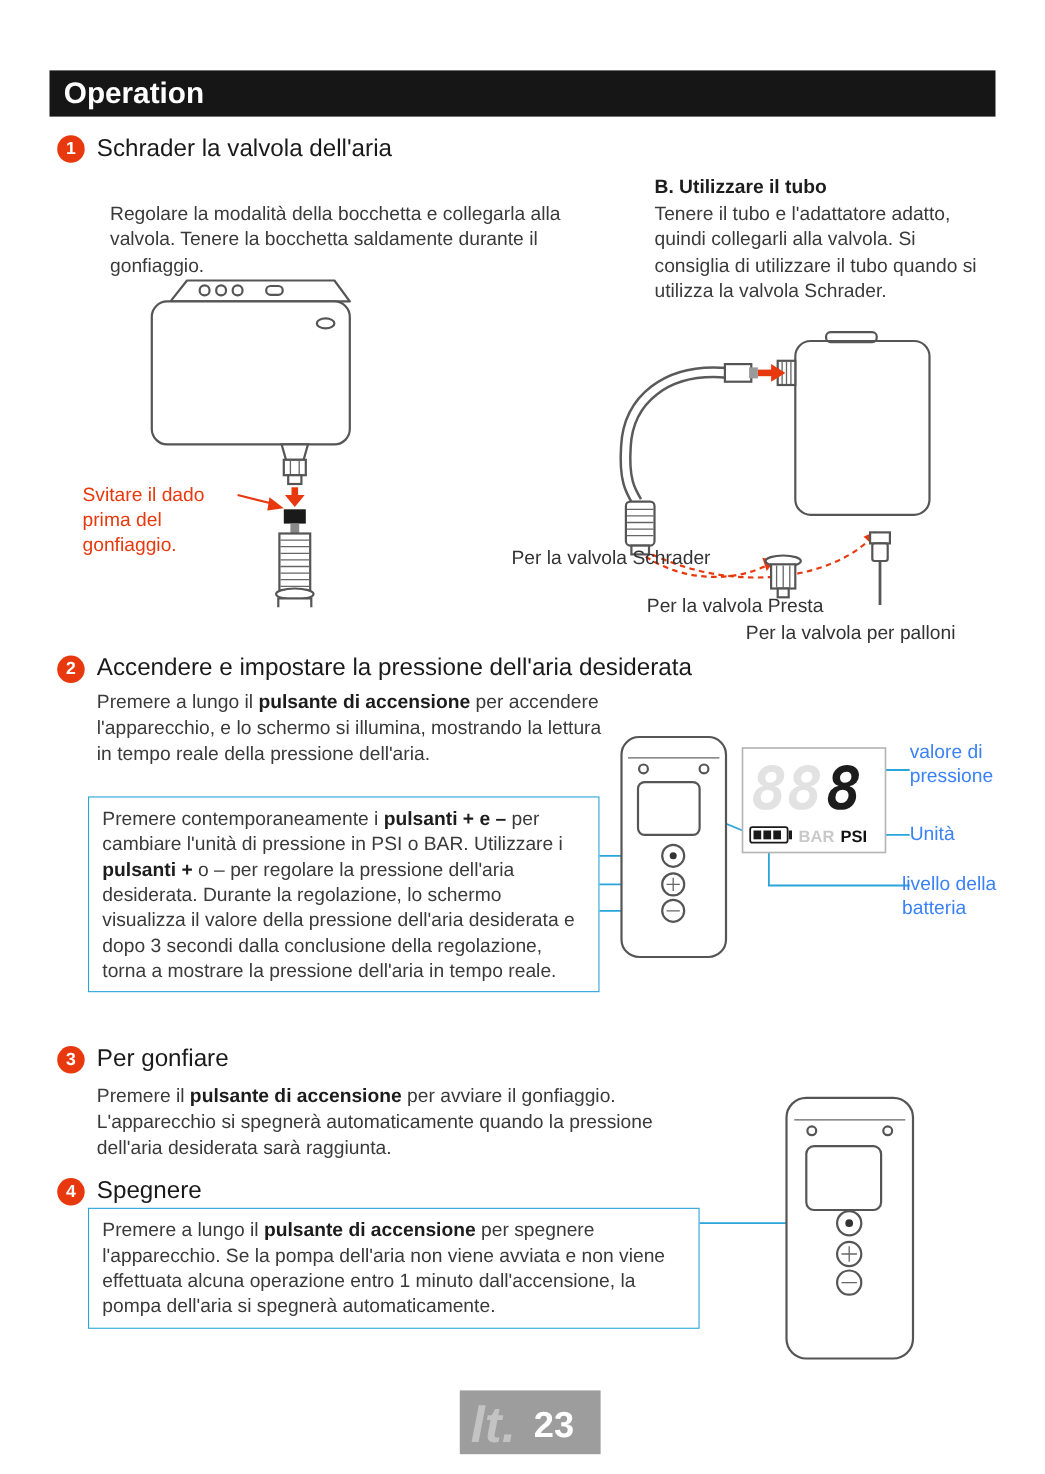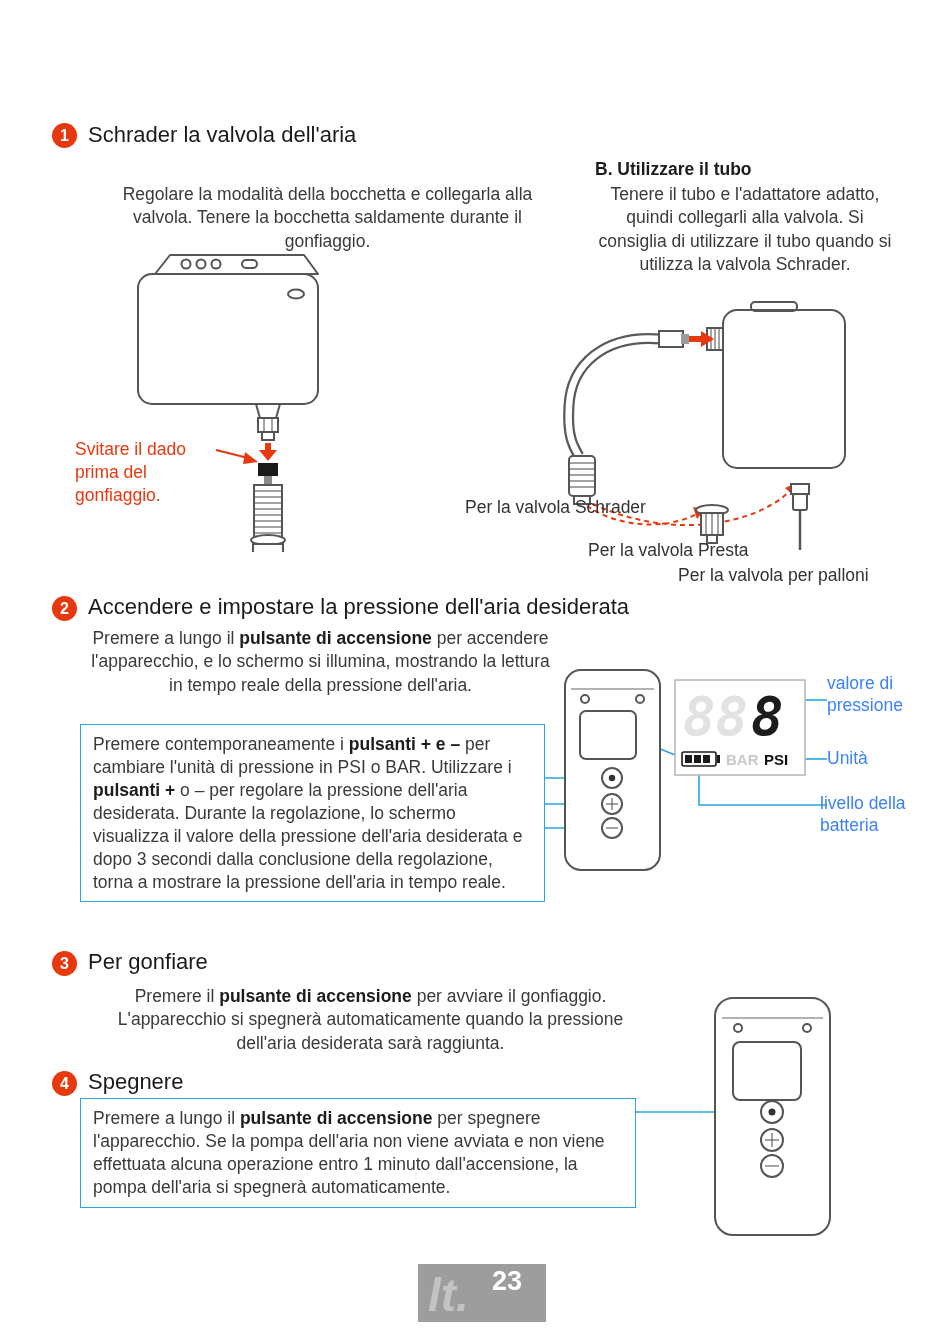--- a/index.html
+++ b/index.html
@@ -9,44 +9,47 @@
   .abs { position:absolute; }
 
   .header-bar { left:45px; top:64px; width:860px; height:42px; background:#161616;
                 color:#fff; font-size:27px; font-weight:bold; line-height:42px; padding-left:13px; }
 
   .sec-num { width:25px; height:25px; border-radius:50%; background:#e8380d; color:#fff;
              font-size:16px; font-weight:bold; text-align:center; line-height:25px; }
   .sec-title { font-size:22px; color:#1a1a1a; }
 
   .small-heading { font-size:17.5px; font-weight:bold; color:#1c1c1c; }
-  .body-text { font-size:17.5px; line-height:1.33; color:#3a3a3a;text-align:center; }
+  .body-text { font-size:17.5px; line-height:1.33; color:#3a3a3a; }
   .body-text b, .cyan-box b { font-weight:bold; color:#1c1c1c; }
 
   .red-note { color:#e8380d; font-size:17.5px; line-height:1.3; }
   .fig-label { font-size:17.5px; color:#333; white-space:nowrap; }
   .cyan-label { font-size:17.5px; color:#3b82f6; line-height:1.25; }
   .cyan-box { border:1.5px solid #29a5dc; padding:8px 12px; font-size:17.5px; line-height:1.31; color:#3a3a3a; background:#fff; }
 
   .footer-box { left:418px; top:1264px; width:128px; height:58px; background:#9d9d9d;text-align:right; }
-  .page-num { position:absolute; right:24px; top:2px; color:#ffffff; font-size:27px; font-weight:bold; }
+  .page-num { position:absolute; right:24px; top:12px; color:#ffffff; font-size:33px; font-weight:bold; }
   .watermark { position:absolute; left:10px; top:4px; color:#c3c3c3; font-size:46px; font-weight:bold; font-style:italic; }
 
   svg { display:block; }
   .ln  { stroke:#555; stroke-width:2; fill:#fff; }
   .lnf { stroke:#555; stroke-width:2; fill:none; }
   .thin { stroke:#666; stroke-width:1.2; fill:none; }
   .cy  { stroke:#29a5dc; stroke-width:1.6; fill:none; }
   .red { fill:#e8380d; }
 </style>
 </head>
 <body>
 
 <div class="page">
 
+  <div class="abs header-bar">
+    <span>Operation</span>
+  </div>
 
   <div class="abs sec-num" style="left:52px;top:123px">
     <span>1</span>
   </div>
   <div class="abs sec-title" style="left:88px;top:122px">Schrader la valvola dell'aria</div>
 
   <div class="abs body-text" style="left:100px;top:183px;width:455px">Regolare la modalità della bocchetta e collegarla alla valvola. Tenere la bocchetta saldamente durante il gonfiaggio.</div>
 
   <div class="abs small-heading" style="left:595px;top:159px;width:300px">B. Utilizzare il tubo</div>
   <div class="abs body-text" style="left:595px;top:183px;width:300px">Tenere il tubo e l'adattatore adatto, quindi collegarli alla valvola. Si consiglia di utilizzare il tubo quando si utilizza la valvola Schrader.</div>

